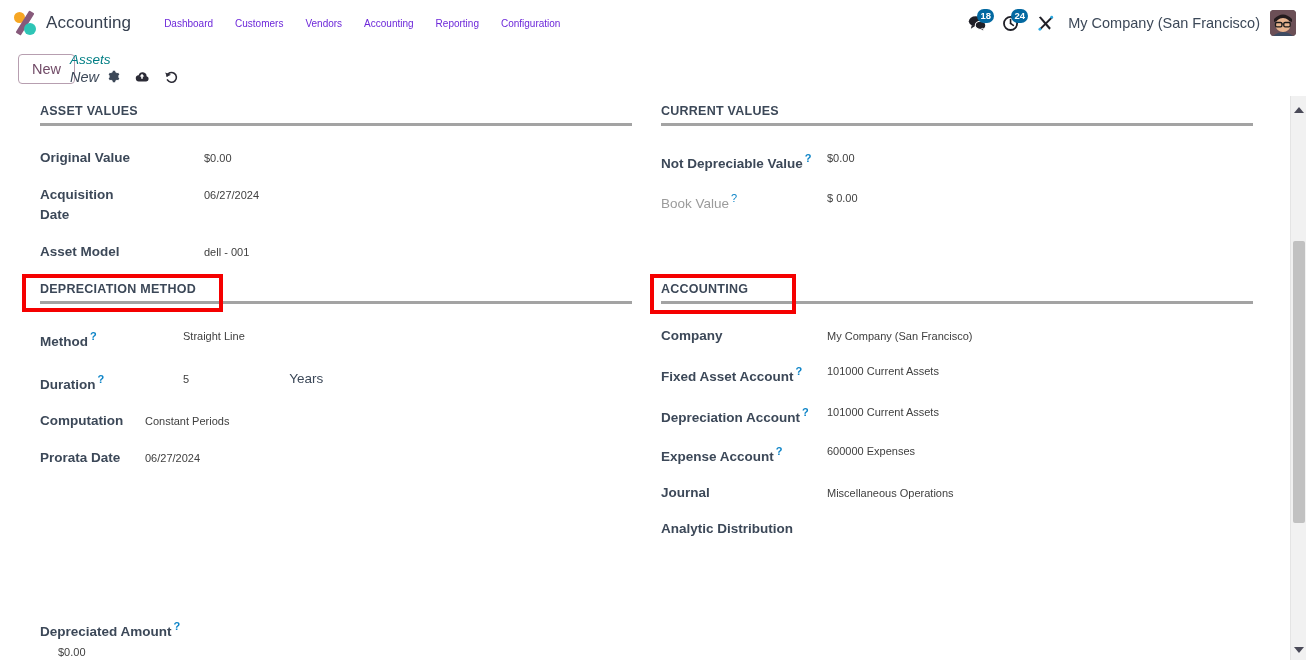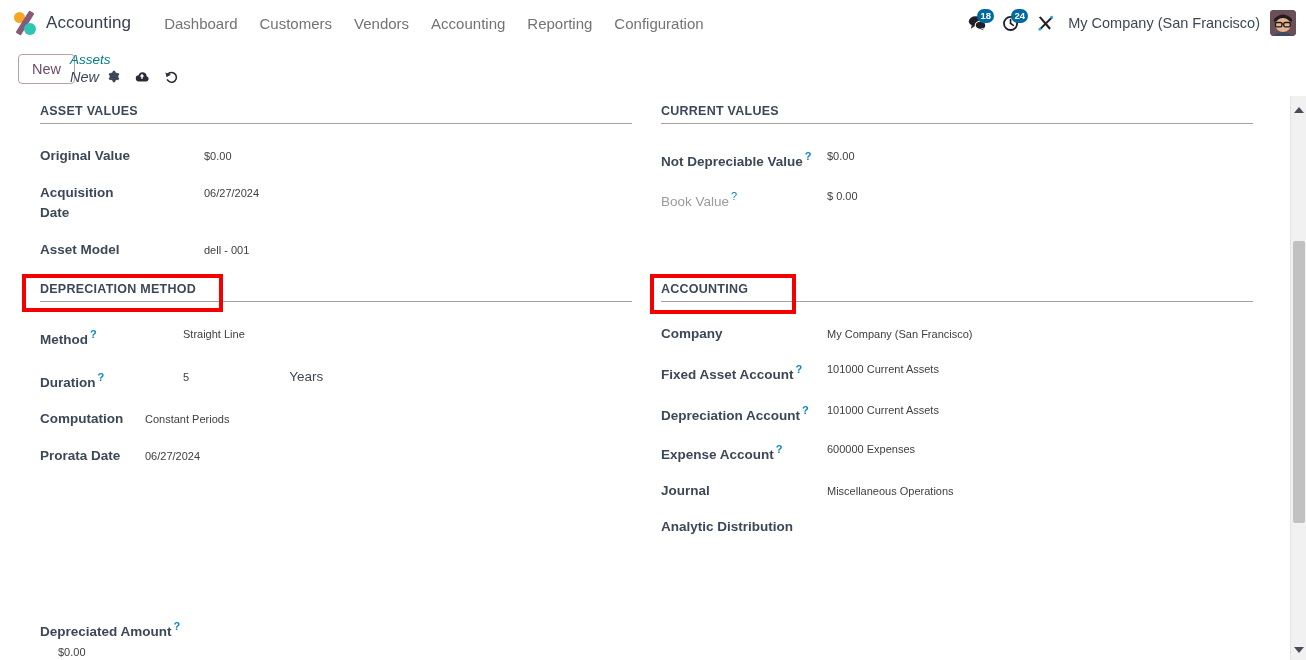--- a/index.html
+++ b/index.html
@@ -57,22 +57,22 @@
     margin-left: 6px;
     letter-spacing: .1px;
     white-space: nowrap;
   }
   .menu {
     display: flex; align-items: center;
     margin-left: 22px;
     gap: 0px;
   }
   .menu-item {
-    font-size: 15px;
-    color: #737373;
+    font-size: 10px;
+    color: #6d28d9;
     padding: 6px 11px;
     white-space: nowrap;
     cursor: pointer;
     border-radius: 3px;
   }
 
   .nav-right {
     position: absolute;
     right: 10px; top: 0;
     height: 46px;
@@ -203,21 +203,21 @@
   }
   .col-left  { position: absolute; left: 40px;  width: 592px; top: 0; }
   .col-right { position: absolute; left: 661px; width: 592px; top: 0; }
 
   .group-title {
     font-size: 12.5px;
     font-weight: bold;
     color: #3c4858;
     letter-spacing: .25px;
     padding-bottom: 5px;
-    border-bottom: 1px solid #a3a3a3;
+    border-bottom: 3px solid #a3a3a3;
     text-transform: uppercase;
   }
 
   
   .frow {
     display: flex;
     align-items: flex-start;
     margin-top: 14px;
   }
   .flabel {

